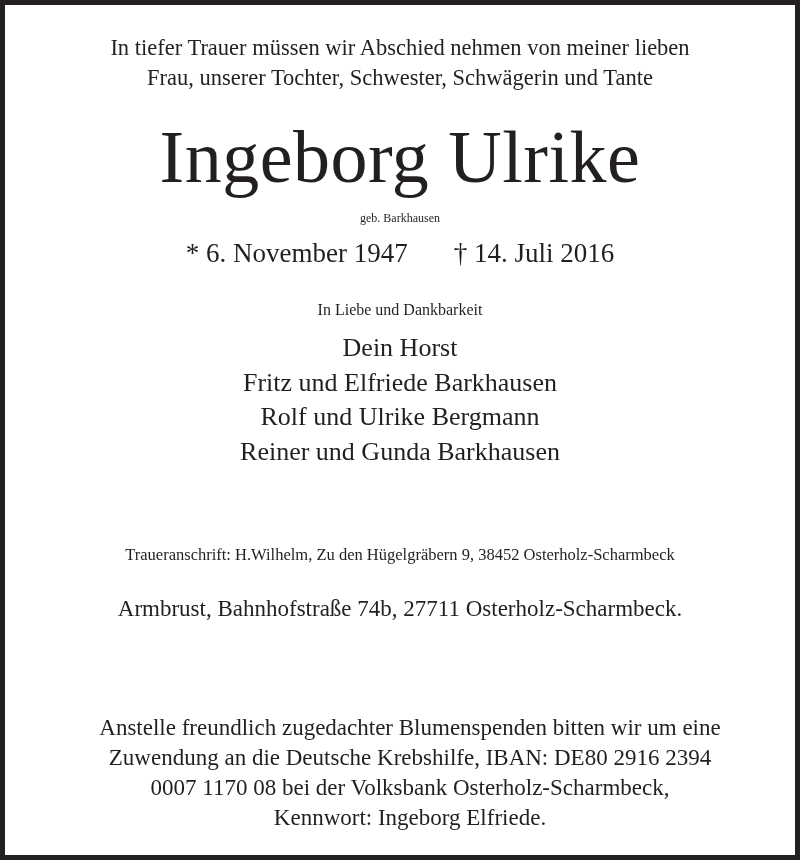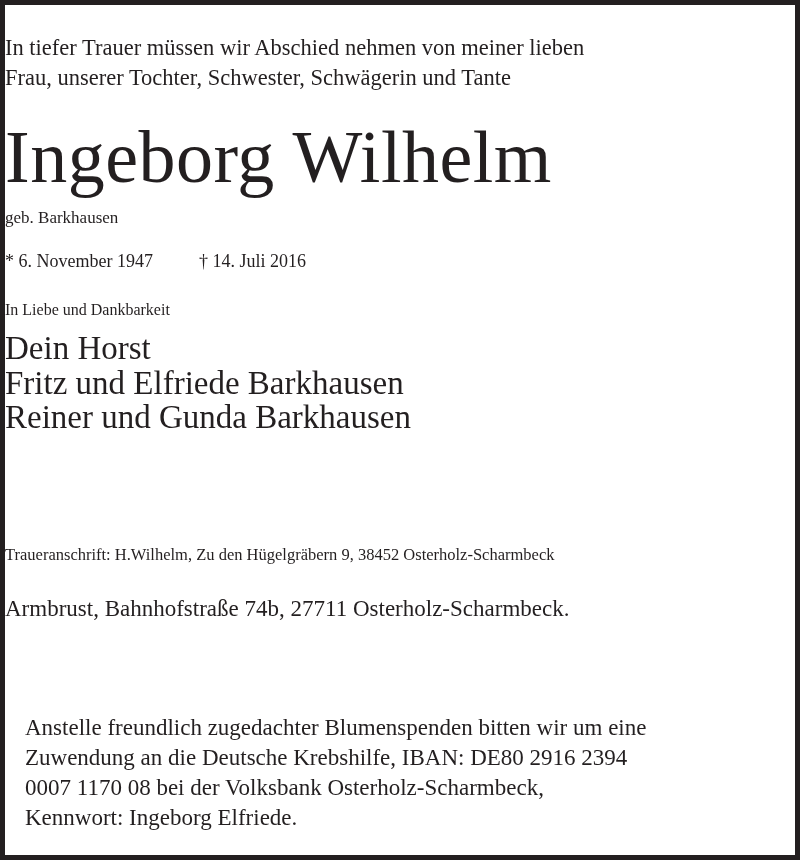--- a/index.html
+++ b/index.html
@@ -14,61 +14,61 @@
     }
     .frame {
       position: relative;
       width: 800px;
       height: 860px;
       box-sizing: border-box;
       border: 5px solid #231f20;
       background: #ffffff;
       color: #231f20;
       font-family: "Liberation Serif", "DejaVu Serif", serif;
-      text-align: left;
+      text-align: center;
     }
     .line {
       position: absolute;
       left: 0;
       right: 0;
       white-space: nowrap;
     }
     .intro {
       font-size: 22.5px;
       line-height: 30px;
       top: 28px;
     }
     .name {
       font-size: 74px;
       line-height: 80px;
       top: 112px;
       letter-spacing: 0.5px;
     }
     .maiden {
-      font-size: 17px;
+      font-size: 12px;
       top: 200px;
       line-height: 26px;
     }
     .dates {
-      font-size: 18px;
-      top: 241px;
+      font-size: 27px;
+      top: 233px;
       line-height: 30px;
       font-family: Liberation Serif, serif;
     }
     .dates .gap {
       display: inline-block;
       width: 46px;
     }
     .thanks {
       font-size: 16px;
       top: 292px;
       line-height: 26px;
     }
     .family {
-      font-size: 33px;
+      font-size: 26px;
       line-height: 34.5px;
       top: 326px;
     }
     .address {
       font-size: 16.5px;
       top: 539px;
       line-height: 22px;
     }
     .ceremony {
       font-size: 23px;
@@ -88,33 +88,34 @@
 </head>
 <body>
 
 <div class="frame">
 
   <div class="line intro">
     <span class="block-line">In tiefer Trauer müssen wir Abschied nehmen von meiner lieben</span>
     <span class="block-line">Frau, unserer Tochter, Schwester, Schwägerin und Tante</span>
   </div>
 
-  <div class="line name">Ingeborg Wilhelm</div>
+  <div class="line name">Ingeborg Ulrike</div>
 
   <div class="line maiden">geb. Barkhausen</div>
 
   <div class="line dates">
     <span>* 6. November 1947</span><span class="gap"></span><span>† 14. Juli 2016</span>
   </div>
 
   <div class="line thanks">In Liebe und Dankbarkeit</div>
 
   <div class="line family">
     <span class="block-line">Dein Horst</span>
     <span class="block-line">Fritz und Elfriede Barkhausen</span>
+    <span class="block-line">Rolf und Ulrike Bergmann</span>
     <span class="block-line">Reiner und Gunda Barkhausen</span>
   </div>
 
   <div class="line address">Traueranschrift: H.Wilhelm, Zu den Hügelgräbern 9, 38452 Osterholz-Scharmbeck</div>
 
   <div class="line ceremony">
     <span class="block-line">Armbrust, Bahnhofstraße 74b, 27711 Osterholz-Scharmbeck.</span>
   </div>
 
   <div class="line donation">

